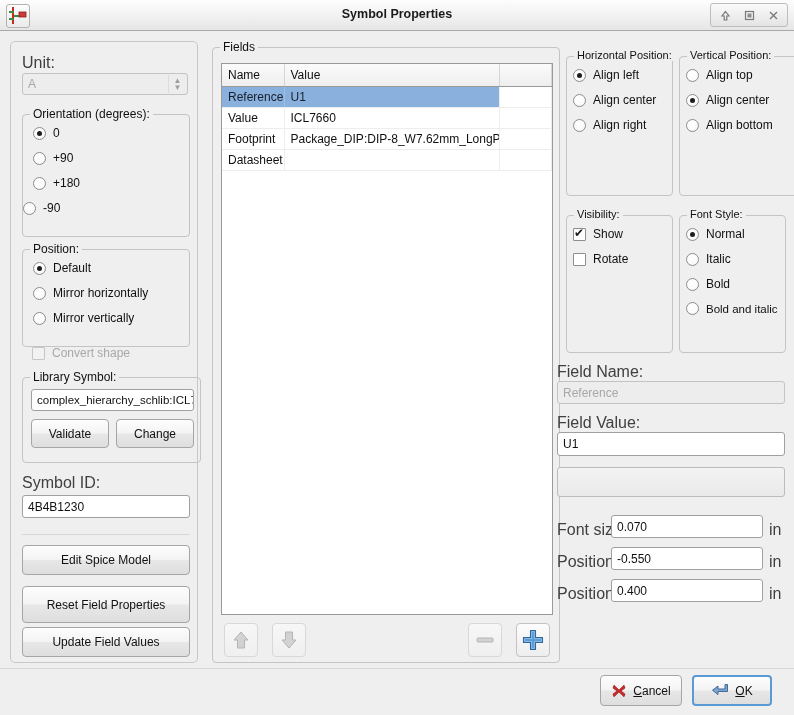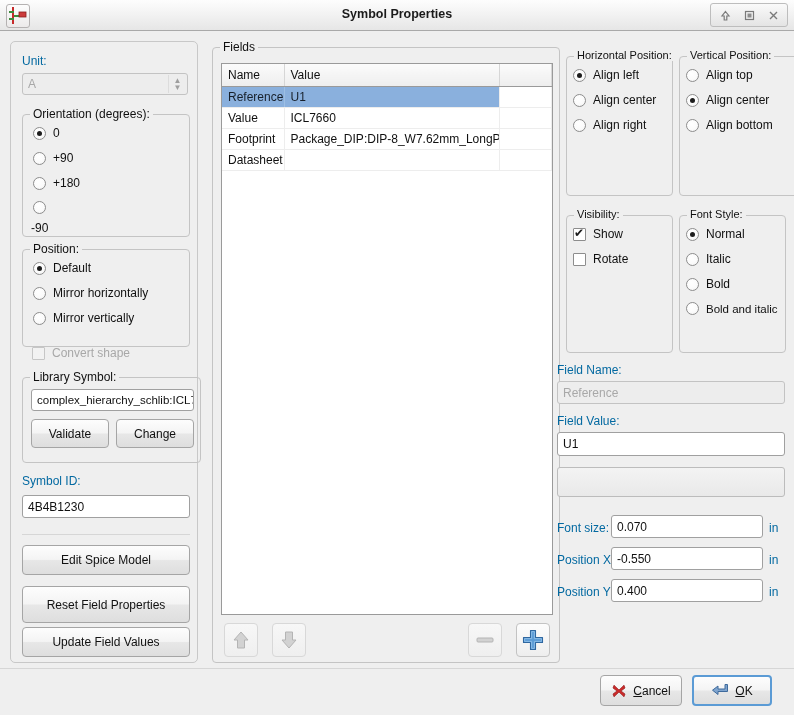--- a/index.html
+++ b/index.html
@@ -56,21 +56,21 @@
     position: absolute;
     border: 1px solid #c4c4c4;
     border-radius: 4px;
     background: transparent;
   }
   .group-title {
     position: absolute; top: -8px; left: 7px;
     background: #efefef; padding: 0 3px;
     font-size: 12px; color: #101010; white-space: nowrap;
   }
-  .label { position: absolute; font-size: 12px; color: #0369a1; white-space: nowrap; }
+  .label { position: absolute; font-size: 16px; color: #404040; white-space: nowrap; }
 
   .radio-row { position: absolute; display: flex; align-items: center; gap: 7px; }
   .radio {
     width: 13px; height: 13px; border-radius: 50%;
     background: radial-gradient(circle at 40% 35%, #ffffff 0%, #fbfbfb 55%, #eeeeee 100%);
     border: 1px solid #8d8d8d; flex: none; position: relative;
   }
   .radio.on::after {
     content: ""; position: absolute; left: 3px; top: 3px;
     width: 5px; height: 5px; border-radius: 50%; background: #1d1d1d;
@@ -206,21 +206,21 @@
         <span class="radio-label">0</span>
       </div>
       <div class="radio-row" style="left:10px; top:36px;">
         <span class="radio"></span>
         <span class="radio-label">+90</span>
       </div>
       <div class="radio-row" style="left:10px; top:61px;">
         <span class="radio"></span>
         <span class="radio-label">+180</span>
       </div>
-      <div class="radio-row" style="left:8px; top:86px;flex-direction:column;">
+      <div class="radio-row" style="left:0; top:86px;">
         <span class="radio"></span>
         <span class="radio-label">-90</span>
       </div>
     </div>
 
     <div class="groupbox" style="left:11px; top:207px; width:168px; height:98px;">
       <span class="group-title">Position:</span>
       <div class="radio-row" style="left:10px; top:11px;">
         <span class="radio on"></span>
         <span class="radio-label">Default</span>

